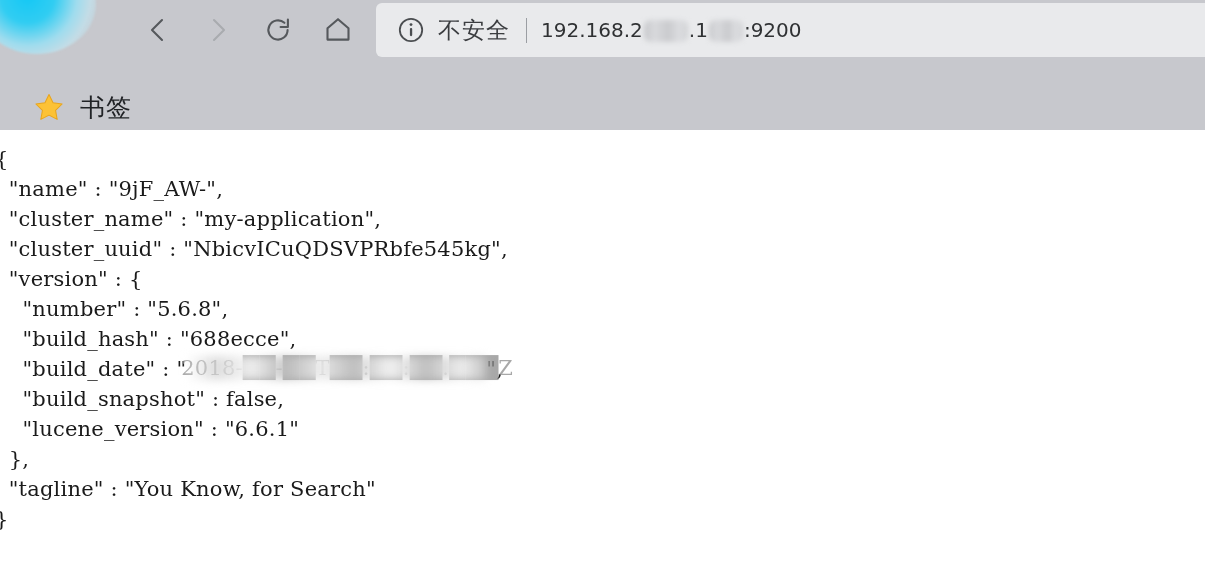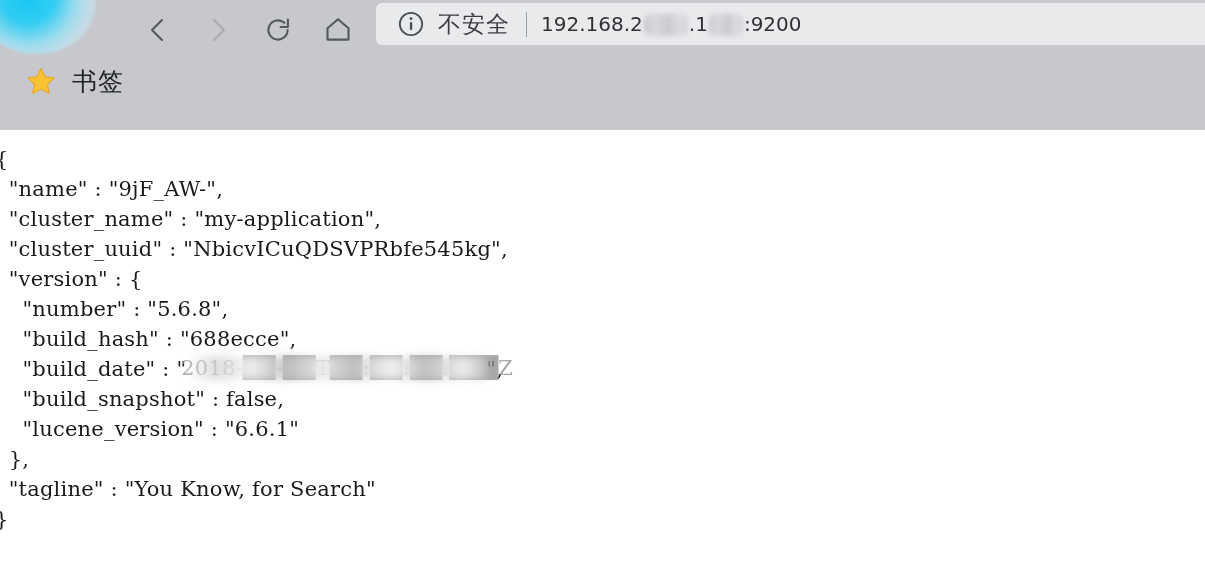--- a/index.html
+++ b/index.html
@@ -43,21 +43,21 @@
     display: flex; align-items: center; justify-content: center;
     background: transparent; border: 0; padding: 0;
     cursor: pointer;
   }
   .nav-btn svg { display: block; }
 
   
   .urlbar {
     position: absolute;
     left: 376px; top: 3px;
-    width: 829px; height: 42px;
+    width: 829px; height: 54px;
     background: #e9eaec;
     border-radius: 6px 0 0 6px;
     display: flex; align-items: center;
     padding-left: 22px;
   }
   .info-icon { width: 26px; height: 26px; flex: 0 0 auto; margin-right: 14px; }
   .sec-text {
     font-size: 23px;
     color: #3b3d40;
     letter-spacing: 1px;
@@ -89,22 +89,22 @@
     position: relative; top: 1px;
   }
   .redact.r1 { width: 44px; }
   .redact.r2 { width: 34px; }
 
   
   .bookmarks {
     position: absolute; left: 0; top: 58px;
     width: 1205px; height: 72px;
     background: #c7c8cd;
-    display: flex; align-items: flex-start;
-    padding-left: 16px;
+    display: flex; align-items: flex-end;
+    padding-left: 24px;
   }
   .bm-item {
     display: flex; align-items: center;
     height: 46px; padding: 0 10px;
     border-radius: 4px;
     cursor: pointer;
   }
   .bm-star { width: 30px; height: 30px; margin-right: 16px; flex: 0 0 auto; }
   .bm-label {
     font-size: 25px;

